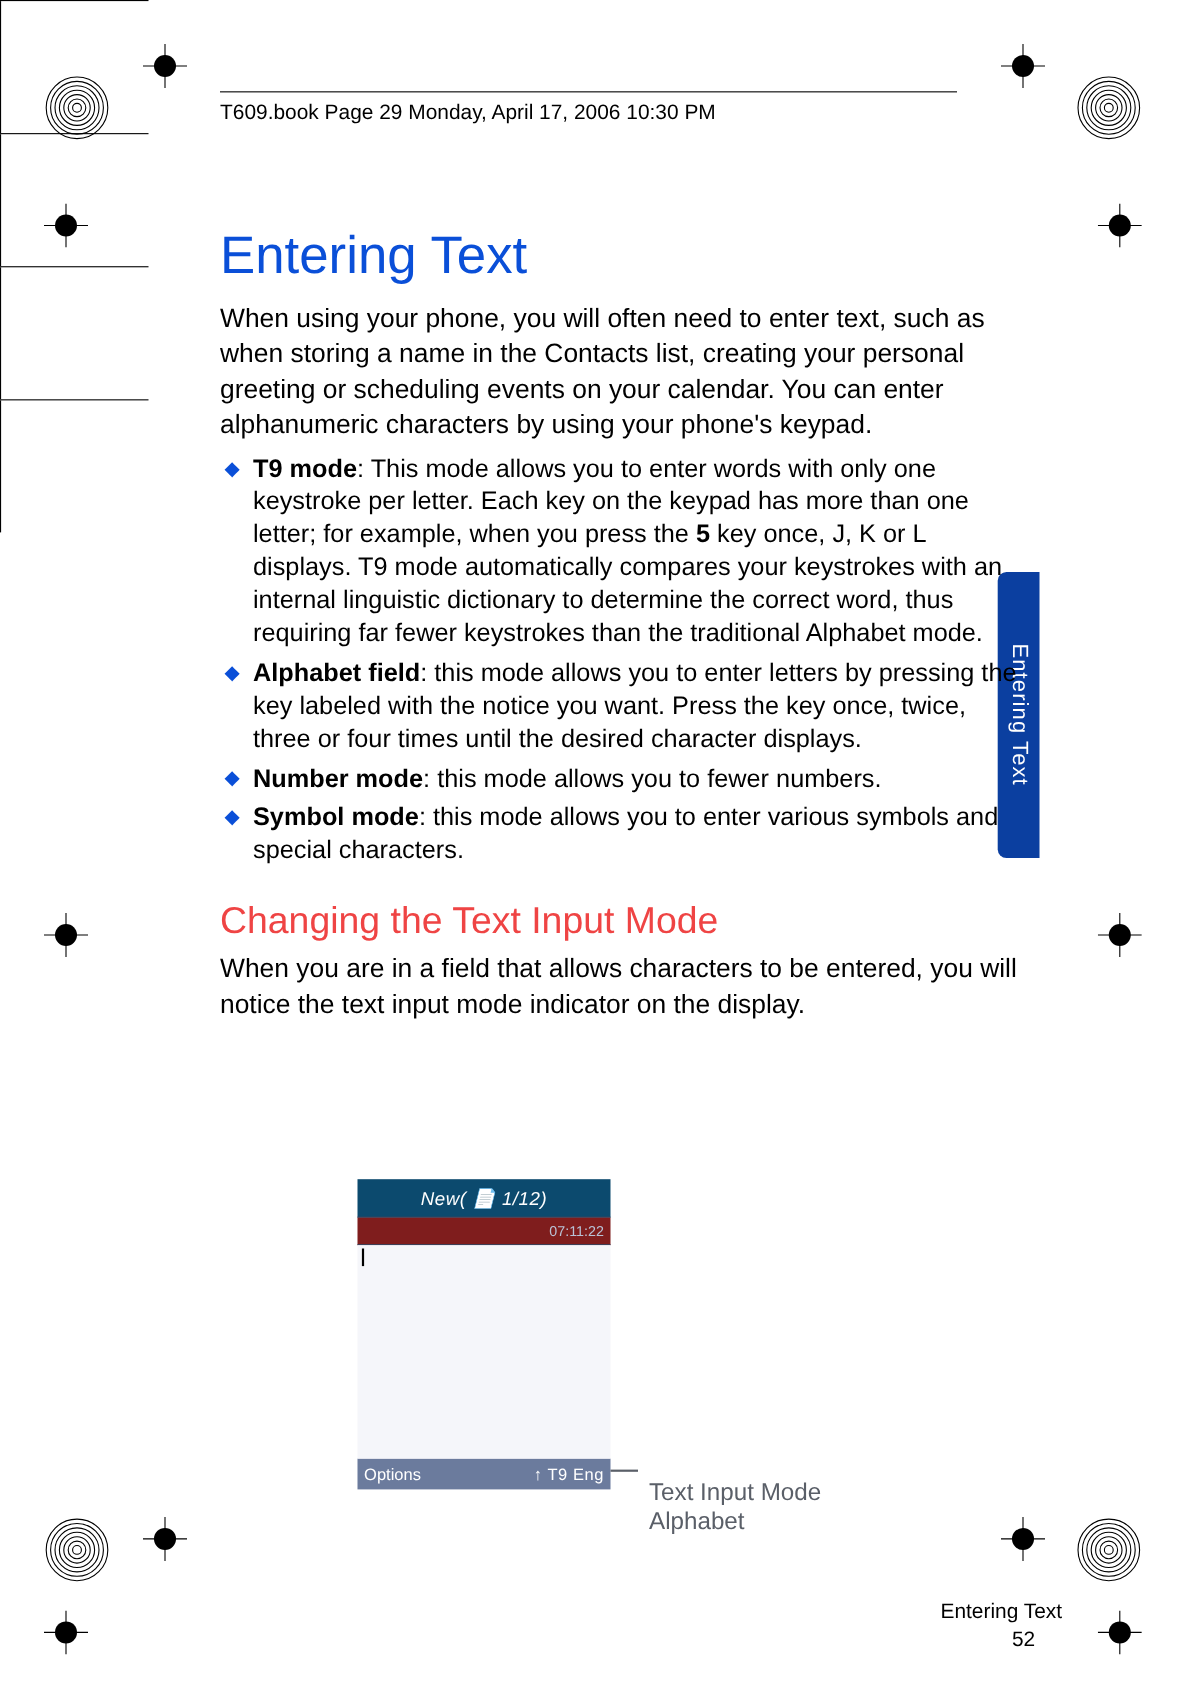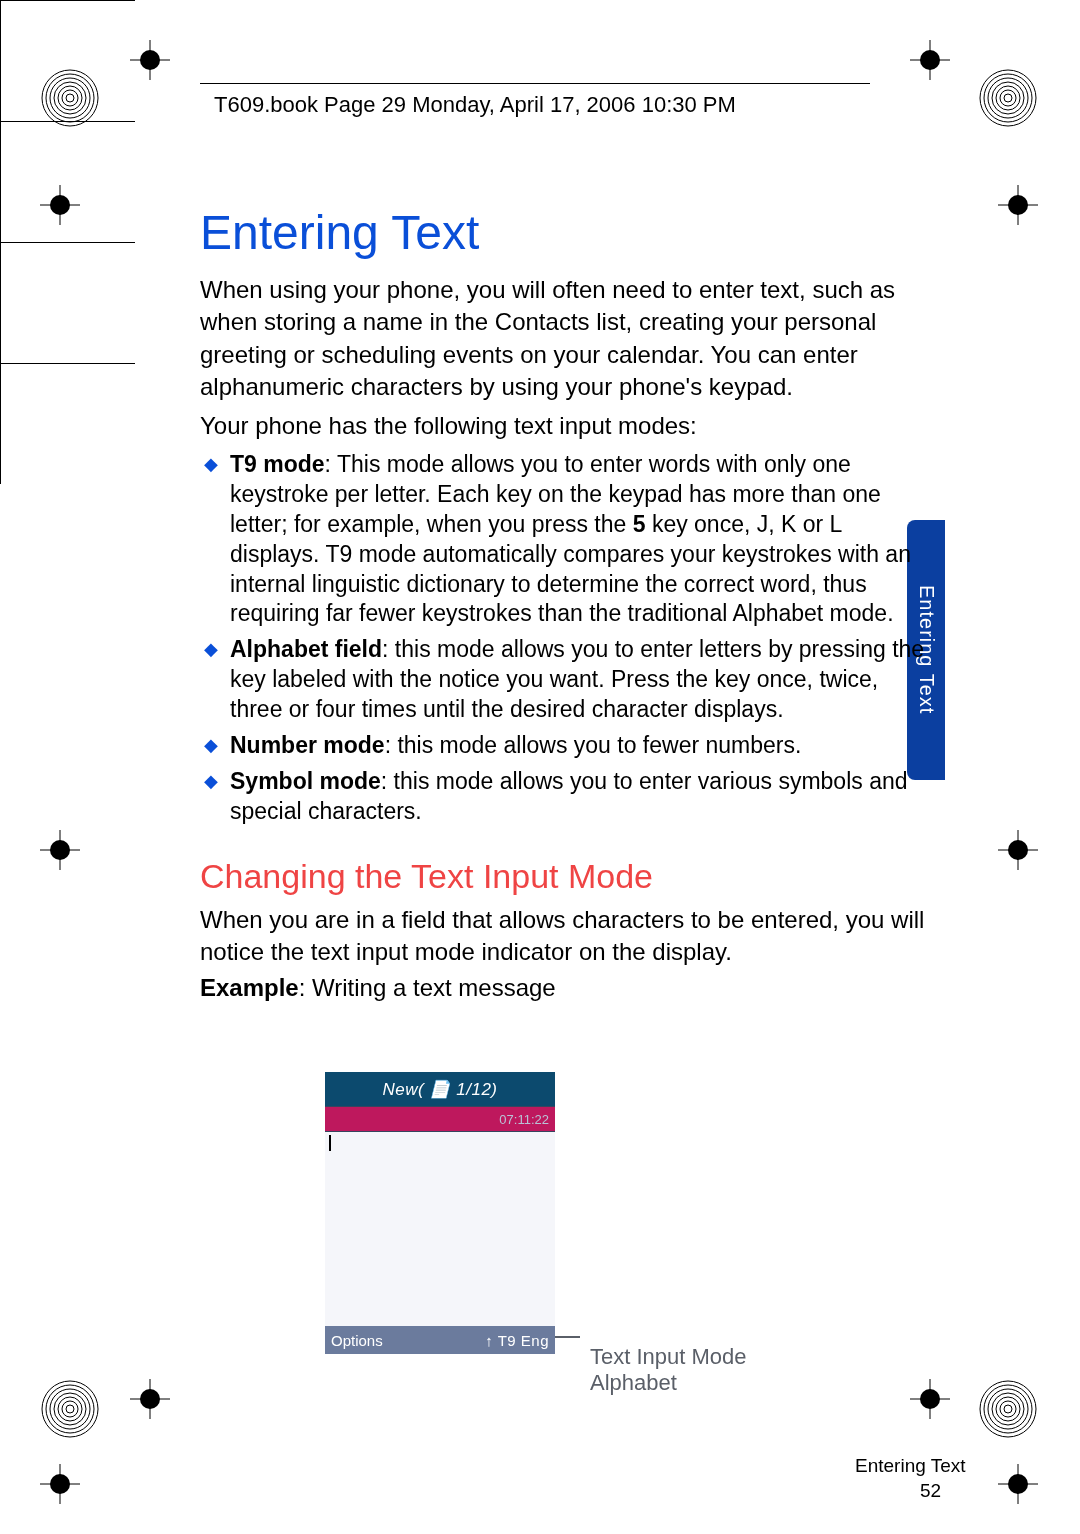--- a/index.html
+++ b/index.html
@@ -20,43 +20,43 @@
   .reg-mark{position:absolute;width:40px;height:40px;}
   .reg-mark svg{width:40px;height:40px;display:block;}
   .spiral{position:absolute;width:60px;height:60px;}
   .spiral svg{width:60px;height:60px;display:block;}
 
   .header-line{
     position:absolute;left:200px;right:210px;top:83px;
     border-top:1px solid #000;
   }
   .header-text{
-    position:absolute;left:214px;top:92px;
-    font-size:22px;color:#000;
+    position:absolute;left:200px;top:92px;
+    font-size:19px;color:#000;
   }
 
   .content{
     position:absolute;left:200px;top:205px;width:730px;
   }
   .h1{color:#0a4fd8;font-size:48px;font-weight:400;margin:0 0 14px 0;}
   .para{font-size:24px;line-height:1.35;margin:0 0 6px 0;}
   .bullets{margin:8px 0 0 0;padding:0;}
   .bullets li{list-style:none;display:flex;gap:8px;font-size:23px;line-height:1.3;margin:0 0 6px 0;}
   .diamond{color:#0a4fd8;font-size:18px;line-height:28px;width:22px;flex:0 0 22px;text-align:center;}
   .btxt{flex:1 1 auto;}
   .h2{color:#ef4444;font-size:34px;font-weight:400;margin:30px 0 8px 0;}
   .example{font-size:24px;margin-top:6px;}
   .bold{font-weight:700;}
 
   .screenshot{
     position:absolute;left:325px;top:1072px;width:230px;height:280px;
     box-sizing:border-box;background:#fff;
   }
   .ss-top{height:34px;background:#0c4a6e;color:#fff;display:flex;align-items:center;justify-content:center;font-size:17px;font-style:italic;letter-spacing:.5px;border-bottom:1px solid #38445e;}
-  .ss-row2{height:24px;background:#be185d;color:#b9c2d6;display:flex;align-items:center;justify-content:space-between;padding:0 6px;font-size:13px;border-bottom:1px solid #38445e;}
+  .ss-row2{height:24px;background:#7f1d1d;color:#b9c2d6;display:flex;align-items:center;justify-content:space-between;padding:0 6px;font-size:13px;border-bottom:1px solid #38445e;}
   .ss-body{height:calc(100% - 34px - 24px - 28px);background:#f5f6fa;position:relative;}
   .ss-caret{position:absolute;left:4px;top:3px;width:2px;height:16px;background:#000;}
   .ss-bot{height:28px;background:#6b7b9d;color:#fff;display:flex;align-items:center;justify-content:space-between;padding:0 6px;font-size:15px;}
   .ss-bot .right{letter-spacing:.5px;}
 
   .callout-line{position:absolute;left:555px;top:1336px;width:25px;height:0;border-top:2px solid #5a5f68;}
   .callout-text{position:absolute;left:590px;top:1344px;color:#5a5f68;font-size:22px;line-height:1.2;}
 
   .side-tab{
     position:absolute;right:135px;top:520px;width:38px;height:260px;
@@ -209,21 +209,20 @@
 <div class="header-line"></div>
 <div class="header-text">T609.book  Page 29  Monday, April 17, 2006  10:30 PM</div>
 
 <div class="side-tab">
   <span>Entering Text</span>
 </div>
 
 <div class="content">
   <h1 class="h1">Entering Text</h1>
   <p class="para">When using your phone, you will often need to enter text, such as when storing a name in the Contacts list, creating your personal greeting or scheduling events on your calendar. You can enter alphanumeric characters by using your phone's keypad.</p>
-  <p class="para">Your phone has the following text input modes:</p>
 
   <ul class="bullets">
     <li>
       <span class="diamond">◆</span>
       <span class="btxt">
         <span class="bold">T9 mode</span><span>: This mode allows you to enter words with only one keystroke per letter. Each key on the keypad has more than one letter; for example, when you press the </span><span class="bold">5</span><span> key once, J, K or L displays. T9 mode automatically compares your keystrokes with an internal linguistic dictionary to determine the correct word, thus requiring far fewer keystrokes than the traditional Alphabet mode.</span>
       </span>
     </li>
     <li>
       <span class="diamond">◆</span>
@@ -240,23 +239,20 @@
     <li>
       <span class="diamond">◆</span>
       <span class="btxt">
         <span class="bold">Symbol mode</span><span>: this mode allows you to enter various symbols and special characters.</span>
       </span>
     </li>
   </ul>
 
   <h2 class="h2">Changing the Text Input Mode</h2>
   <p class="para">When you are in a field that allows characters to be entered, you will notice the text input mode indicator on the display.</p>
-  <p class="example">
-    <span class="bold">Example</span><span>: Writing a text message</span>
-  </p>
 </div>
 
 <div class="screenshot">
   <div class="ss-top">New( 📄 1/12)</div>
   <div class="ss-row2">
     <span></span>
     <span>07:11:22</span>
   </div>
   <div class="ss-body">
       <div class="ss-caret"></div>

